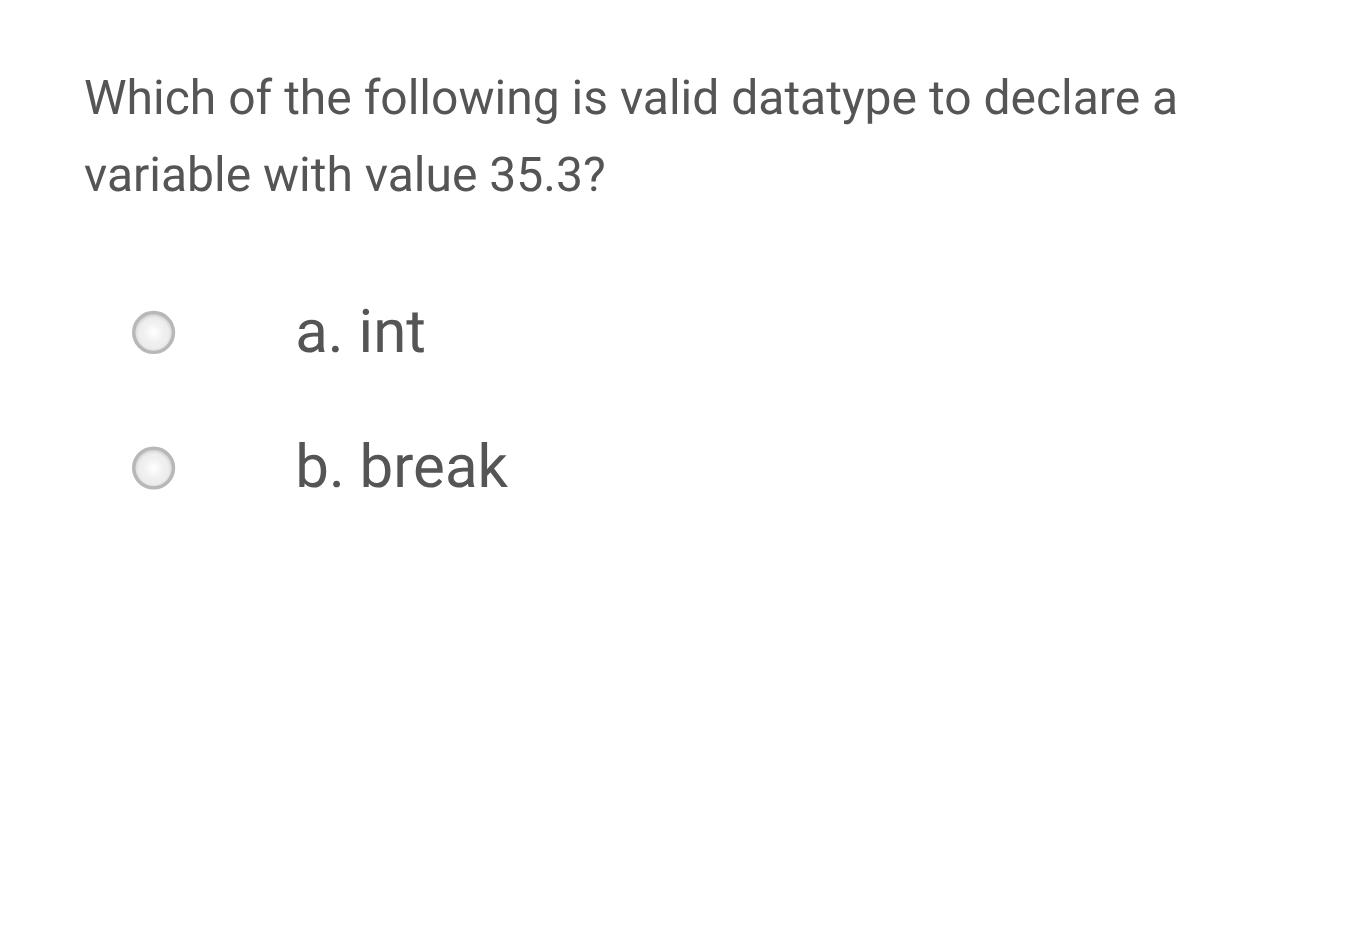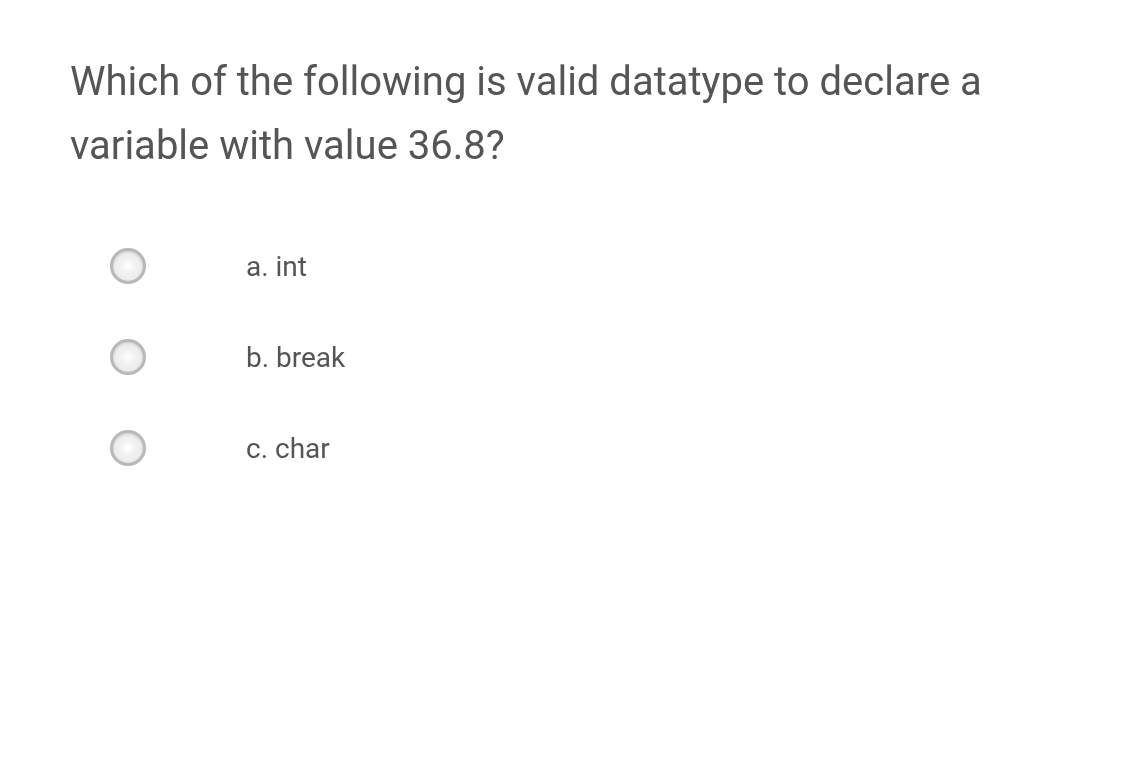--- a/index.html
+++ b/index.html
@@ -35,36 +35,32 @@
       height: 36px;
       border-radius: 50%;
       border: 3px solid #b8b8b8;
       background: radial-gradient(circle, #ffffff 0%, #f0f0f0 40%, #e8e8e8 100%);
       box-shadow: inset 0 1px 3px rgba(0,0,0,0.15);
       flex-shrink: 0;
       margin-right: 100px;
       cursor: pointer;
     }
     .option-label {
-      font-size: 28px;
+      font-size: 50px;
       font-weight: 400;
       color: #555555;
     }
   </style>
 </head>
 <body>
 
-<div class="question-text">Which of the following is valid datatype  to declare a variable with value 36.8?</div>
+<div class="question-text">Which of the following is valid datatype  to declare a variable with value 35.3?</div>
 
 <div class="options-container">
   <div class="option-row">
     <div class="radio-button"></div>
     <div class="option-label">a. int</div>
   </div>
   <div class="option-row">
     <div class="radio-button"></div>
     <div class="option-label">b. break</div>
   </div>
-  <div class="option-row">
-    <div class="radio-button"></div>
-    <div class="option-label">c. char</div>
-  </div>
 </div>
 
 </body></html>

